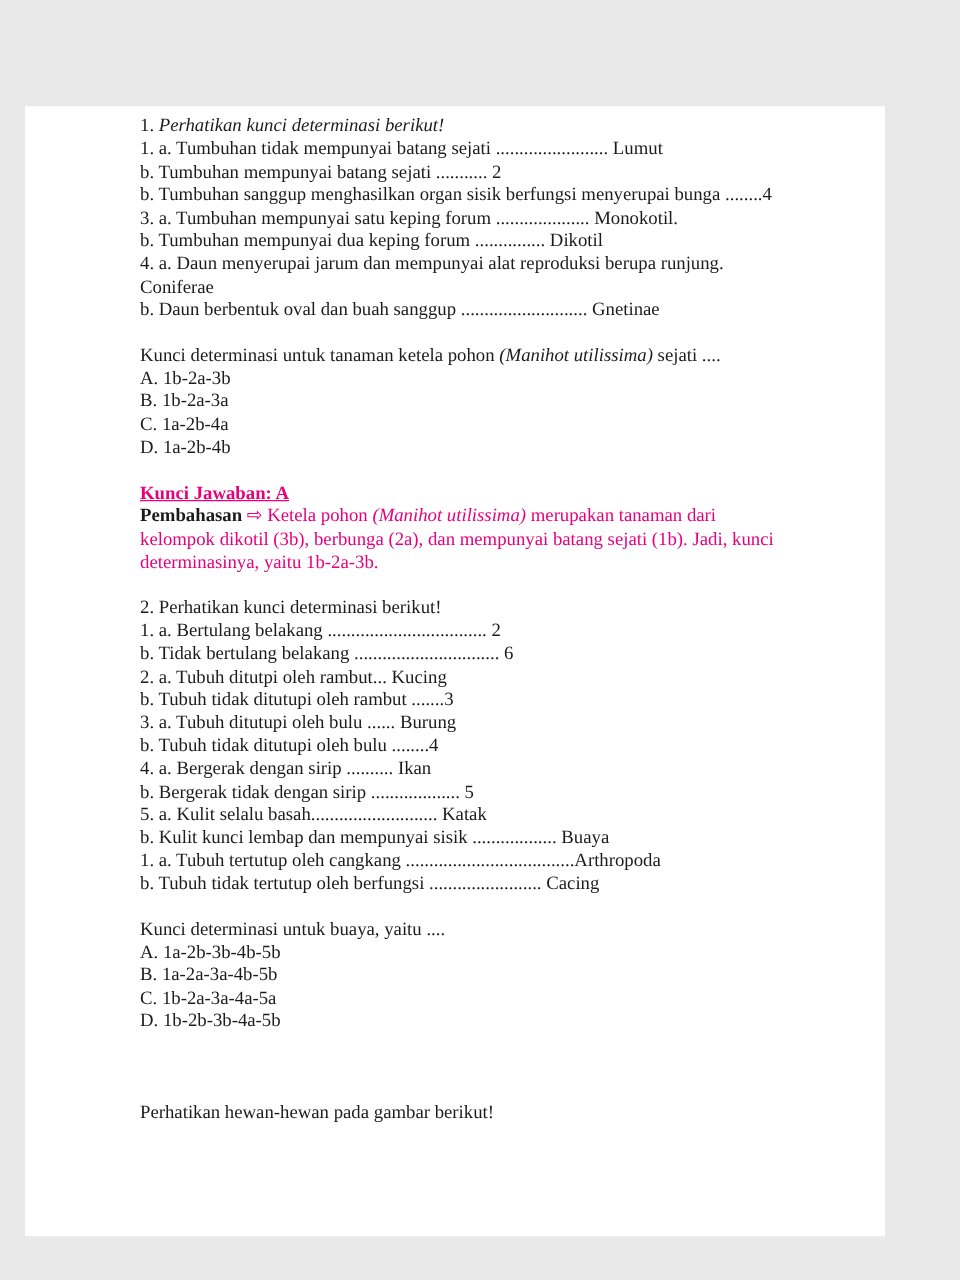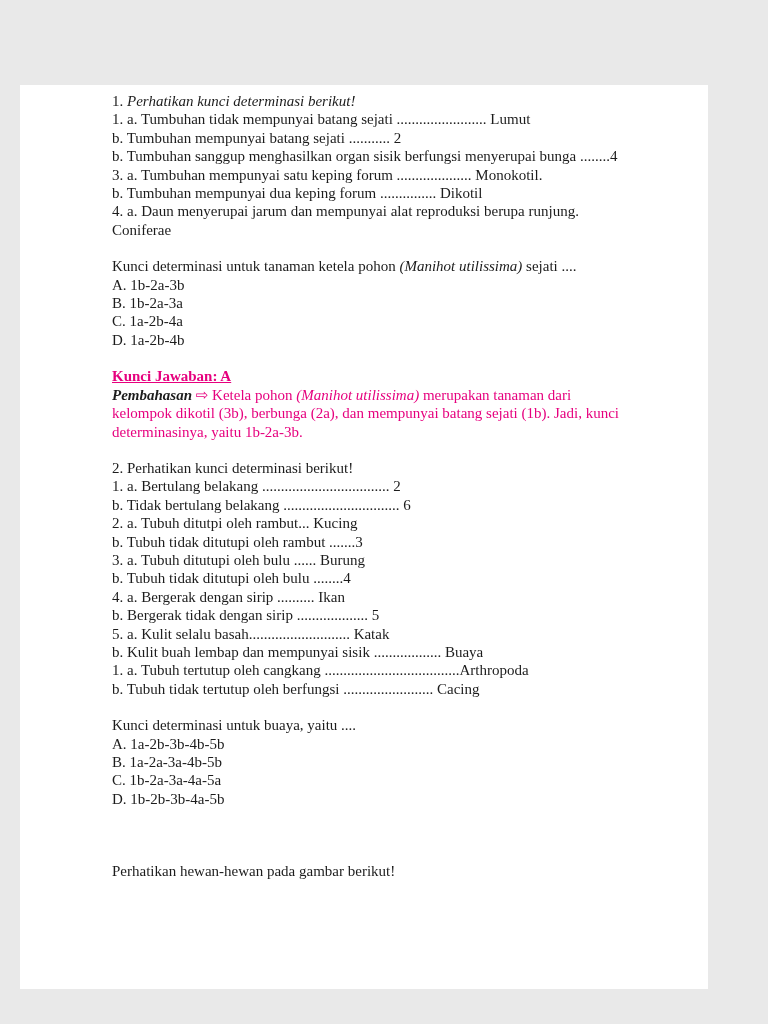--- a/index.html
+++ b/index.html
@@ -30,21 +30,21 @@
   }
   .content {
     padding: 7px 78px 0 92px;
     font-size: 15px;
     line-height: 18.4px;
     color: var(--text, #1c1c1c);
   }
   p { margin: 0; }
   .block { margin: 0 0 18px 0; }
   .italic { font-style: italic; }
-  .bold { font-weight: bold; font-style: italic; }
+  .bold { font-weight: bold; }
   .magenta { color: var(--magenta, #e6007e); }
   .answer-key { font-weight: bold; color: var(--magenta, #e6007e); text-decoration: underline; }
   .footer-line { margin-top: 54px; }
 </style>
 </head>
 <body>
 
 <div class="band top"></div>
 <div class="band bottom"></div>
 
@@ -52,20 +52,21 @@
   <div class="content">
 
     <div class="block">
       <p><span>1. </span><span class="italic">Perhatikan kunci determinasi berikut!</span></p>
       <p>1. a. Tumbuhan tidak mempunyai batang sejati ........................ Lumut</p>
       <p>b. Tumbuhan mempunyai batang sejati ........... 2</p>
       <p>b. Tumbuhan sanggup menghasilkan organ sisik berfungsi menyerupai bunga ........4</p>
       <p>3. a. Tumbuhan mempunyai satu keping forum .................... Monokotil.</p>
       <p>b. Tumbuhan mempunyai dua keping forum ............... Dikotil</p>
       <p>4. a. Daun menyerupai jarum dan mempunyai alat reproduksi berupa runjung. Coniferae</p>
+      <p>b. Daun berbentuk oval dan buah sanggup ........................... Gnetinae</p>
     </div>
 
     <div class="block">
       <p><span>Kunci determinasi untuk tanaman ketela pohon </span><span class="italic">(Manihot utilissima)</span><span> sejati ....</span></p>
       <p>A. 1b-2a-3b</p>
       <p>B. 1b-2a-3a</p>
       <p>C. 1a-2b-4a</p>
       <p>D. 1a-2b-4b</p>
     </div>
 
@@ -79,21 +80,21 @@
       <p>2. Perhatikan kunci determinasi berikut!</p>
       <p>1. a. Bertulang belakang .................................. 2</p>
       <p>b. Tidak bertulang belakang ............................... 6</p>
       <p>2. a. Tubuh ditutpi oleh rambut... Kucing</p>
       <p>b. Tubuh tidak ditutupi oleh rambut .......3</p>
       <p>3. a. Tubuh ditutupi oleh bulu ...... Burung</p>
       <p>b. Tubuh tidak ditutupi oleh bulu ........4</p>
       <p>4. a. Bergerak dengan sirip .......... Ikan</p>
       <p>b. Bergerak tidak dengan sirip ................... 5</p>
       <p>5. a. Kulit selalu basah........................... Katak</p>
-      <p>b. Kulit buah lembap dan mempunyai sisik .................. Buaya</p>
+      <p>b. Kulit kunci lembap dan mempunyai sisik .................. Buaya</p>
       <p>1. a. Tubuh tertutup oleh cangkang ....................................Arthropoda</p>
       <p>b. Tubuh tidak tertutup oleh berfungsi ........................ Cacing</p>
     </div>
 
     <div class="block">
       <p>Kunci determinasi untuk buaya, yaitu ....</p>
       <p>A. 1a-2b-3b-4b-5b</p>
       <p>B. 1a-2a-3a-4b-5b</p>
       <p>C. 1b-2a-3a-4a-5a</p>
       <p>D. 1b-2b-3b-4a-5b</p>

